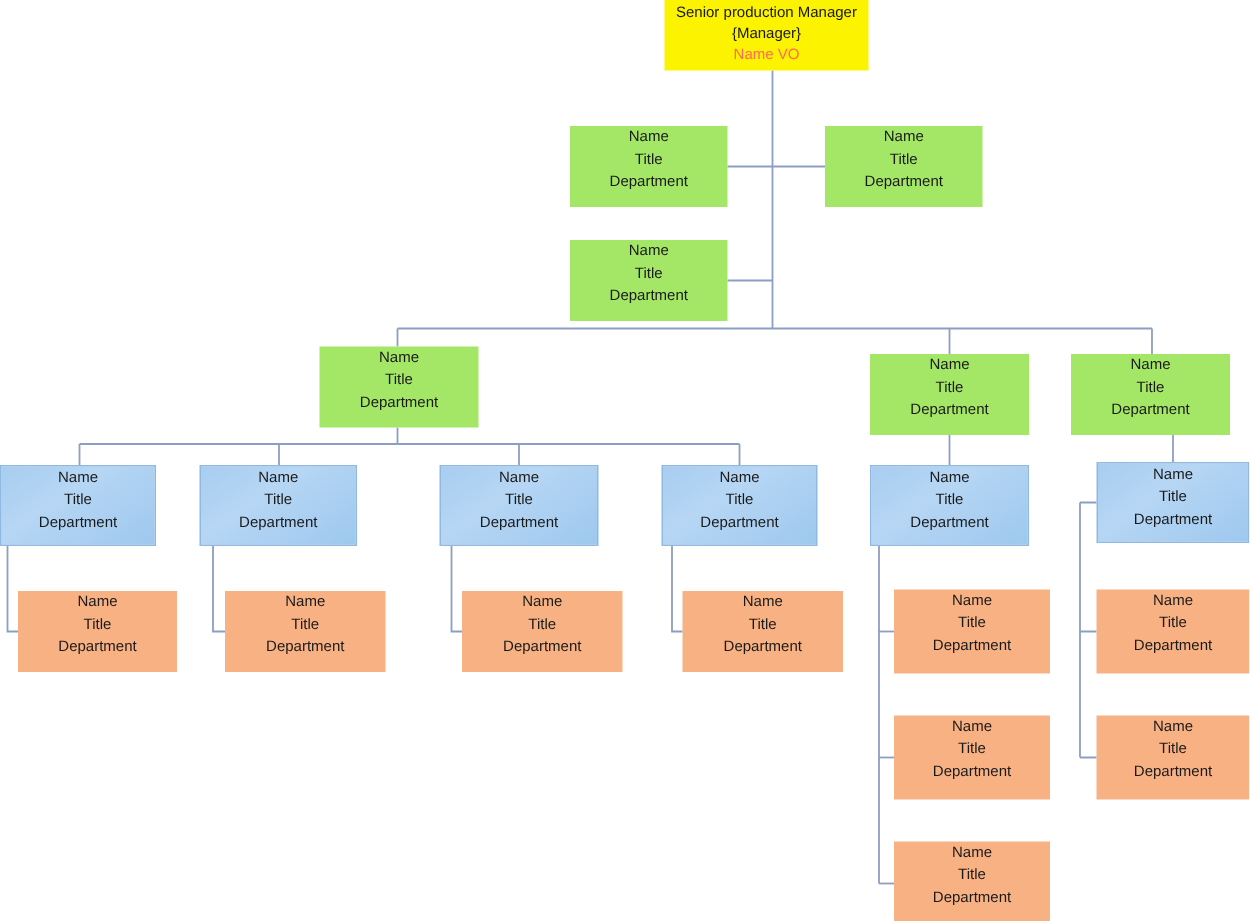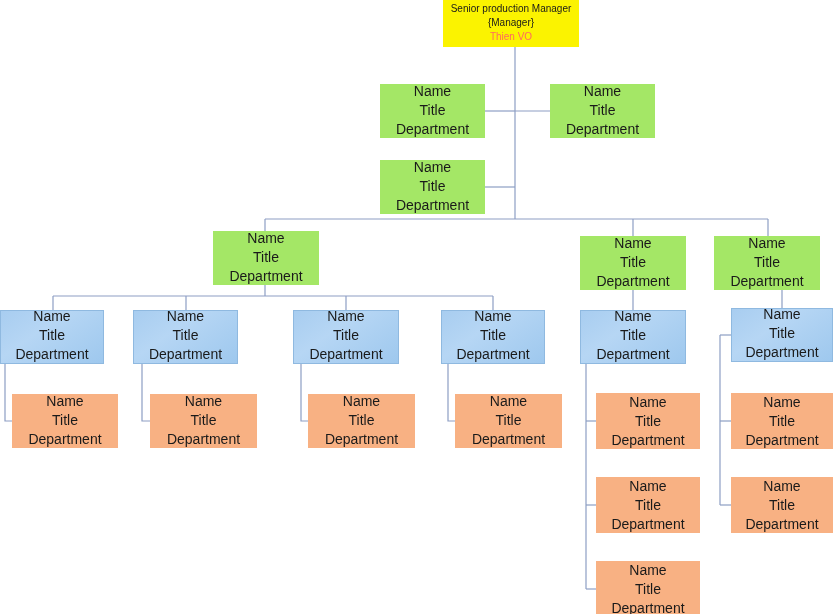--- a/index.html
+++ b/index.html
@@ -25,23 +25,23 @@
     width: 833px;
     height: 614px;
     pointer-events: none;
   }
   .node {
     position: absolute;
     box-sizing: border-box;
     display: flex;
     flex-direction: column;
     align-items: center;
-    justify-content: flex-end;
+    justify-content: flex-start;
     text-align: center;
-    font-size: 14px;
+    font-size: 10px;
     line-height: 1.0;
     color: #1a1a1a;
     overflow: hidden;
   }
   .node .ln {
     display: block;
     width: 100%;
     padding: 2.5px 2px;
     white-space: nowrap;
   }
@@ -97,21 +97,21 @@
       <path d="M 720 335 L 720 505" fill="none" stroke="#8d9ec4" stroke-width="1.2" id="c-b6-spine"></path>
       <path d="M 720 335 L 731 335" fill="none" stroke="#8d9ec4" stroke-width="1.2" id="c-b6-top"></path>
       <path d="M 720 421 L 731 421" fill="none" stroke="#8d9ec4" stroke-width="1.2" id="c-b6-o8"></path>
       <path d="M 720 505 L 731 505" fill="none" stroke="#8d9ec4" stroke-width="1.2" id="c-b6-o9"></path>
     </svg>
 
   <div id="node-layer">
       <div class="node root" id="n-root" style="left: 443px; top: 0px; width: 136px; height: 47px;">
         <span class="ln">Senior production Manager</span>
         <span class="ln">{Manager}</span>
-        <span class="ln accent">Thien VO</span>
+        <span class="ln accent">Name VO</span>
       </div>
       <div class="node green" id="n-g1" style="left: 380px; top: 84px; width: 105px; height: 54px;">
         <span class="ln">Name</span>
         <span class="ln">Title</span>
         <span class="ln">Department</span>
       </div>
       <div class="node green" id="n-g2" style="left: 550px; top: 84px; width: 105px; height: 54px;">
         <span class="ln">Name</span>
         <span class="ln">Title</span>
         <span class="ln">Department</span>

